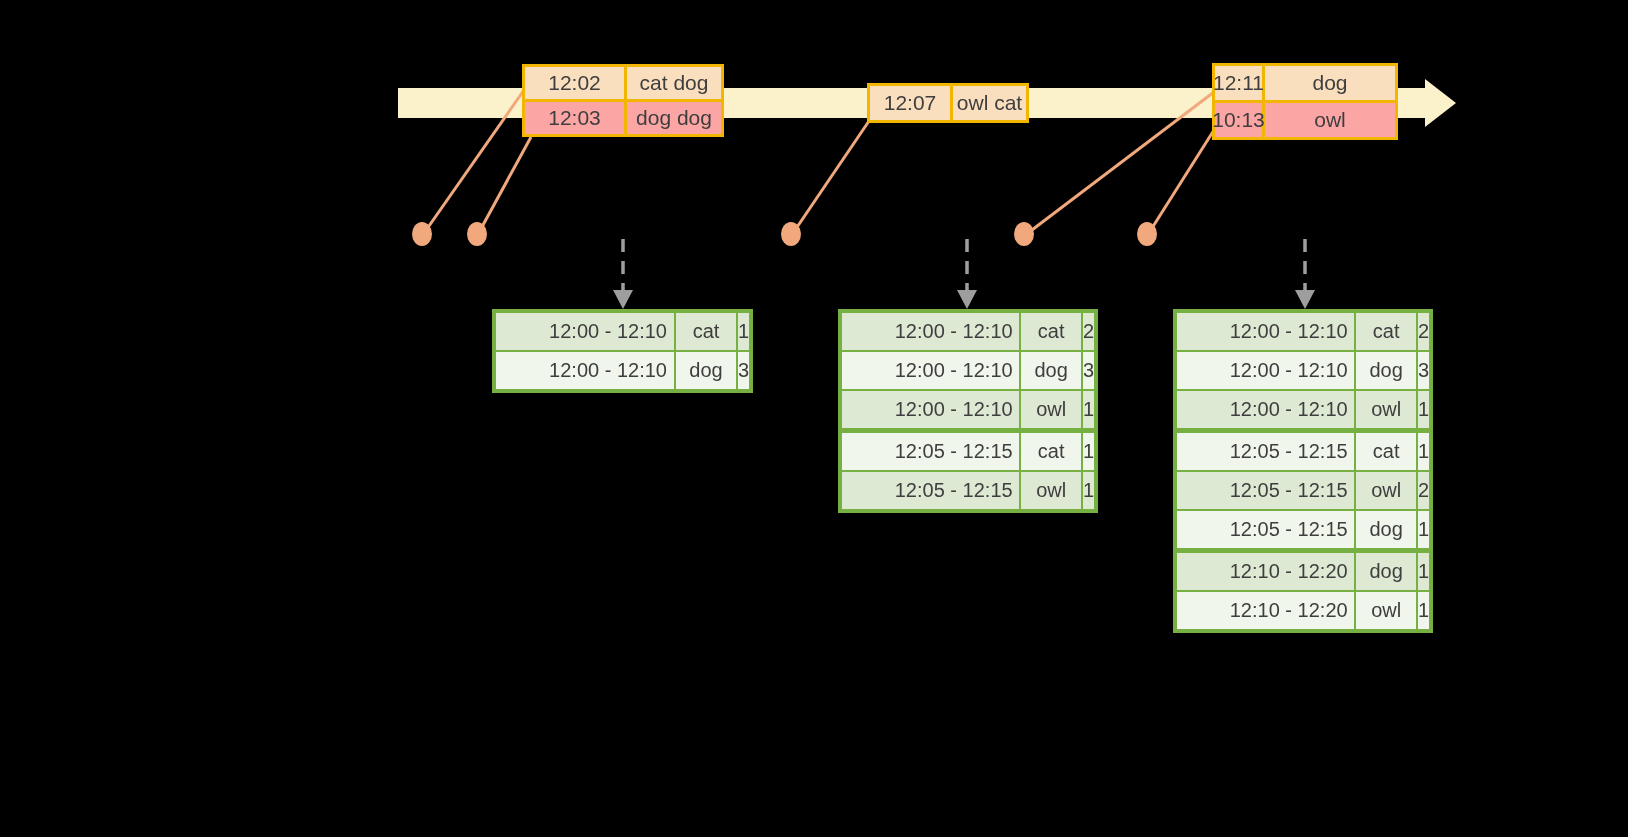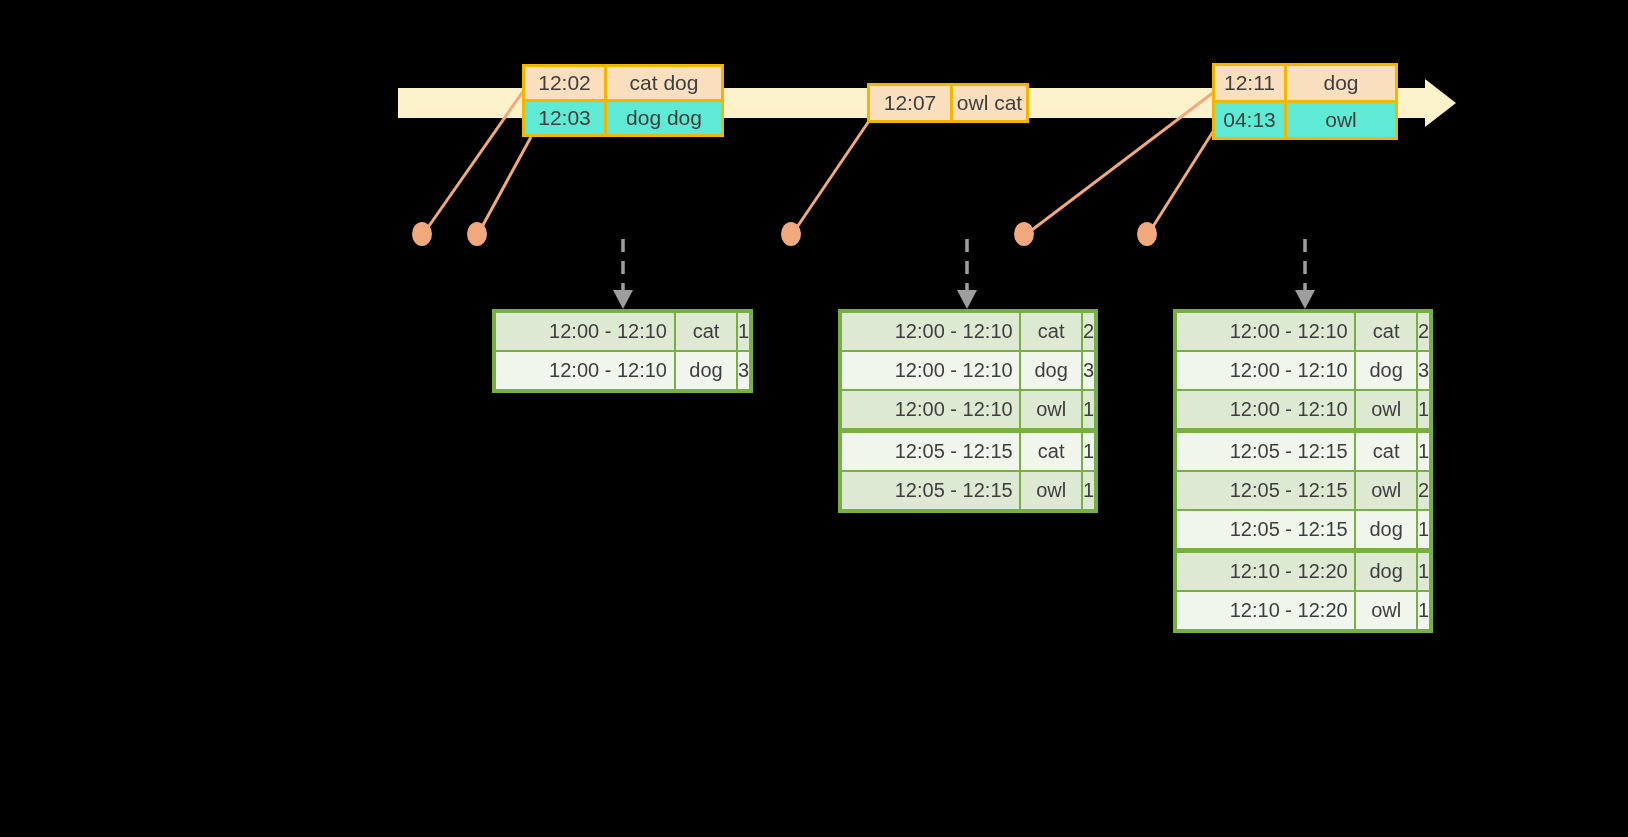--- a/index.html
+++ b/index.html
@@ -32,27 +32,27 @@
   }
   .event-row{display:flex;flex:1;border-top:3px solid #F2B600;}
   .event-row:first-child{border-top:none;}
   .event-cell{
     display:flex;align-items:center;justify-content:center;
     color:#3E3E3E;font-size:21px;box-sizing:border-box;
   }
   .event-cell.time{border-right:3px solid #F2B600;}
   .event-cell.words{flex:1;}
   .fill-peach{background:#FADFBF;}
-  .fill-cream{background:#5eead4;}
+  .fill-cream{background:#fca5a5;}
   #event-table-1{left:522px;top:64px;width:202px;height:73px;}
-  #event-table-1 .time{width:82px;}
+  #event-table-1 .time{width:102px;}
   #event-table-2{left:867px;top:83px;width:162px;height:40px;}
   #event-table-2 .time{width:83px;}
   #event-table-3{left:1212px;top:63px;width:186px;height:77px;}
-  #event-table-3 .time{width:72px;}
+  #event-table-3 .time{width:50px;}
   
   .result-table{
     position:absolute;top:309px;z-index:3;
     border:4px solid #76B043;
     display:flex;flex-direction:column;box-sizing:border-box;
     width:260px;
   }
   #result-table-1{left:492px;width:261px;}
   #result-table-2{left:838px;}
   #result-table-3{left:1173px;}
@@ -117,21 +117,21 @@
     <div class="event-cell words fill-peach">owl cat</div>
   </div>
 </div>
 
 <div id="event-table-3" class="event-table">
   <div class="event-row">
     <div class="event-cell time fill-peach">12:11</div>
     <div class="event-cell words fill-peach">dog</div>
   </div>
   <div class="event-row">
-    <div class="event-cell time fill-cream">04:13</div>
+    <div class="event-cell time fill-cream">10:13</div>
     <div class="event-cell words fill-cream">owl</div>
   </div>
 </div>
 
 <div id="result-table-1" class="result-table">
   <div class="result-row row-dark">
     <div class="result-cell window">12:00 - 12:10</div>
     <div class="result-cell word">cat</div>
     <div class="result-cell count">1</div>
   </div>

